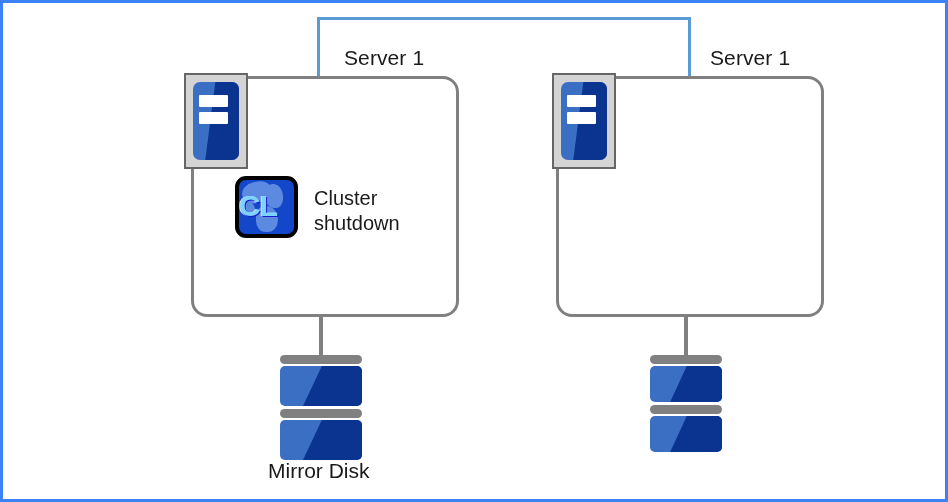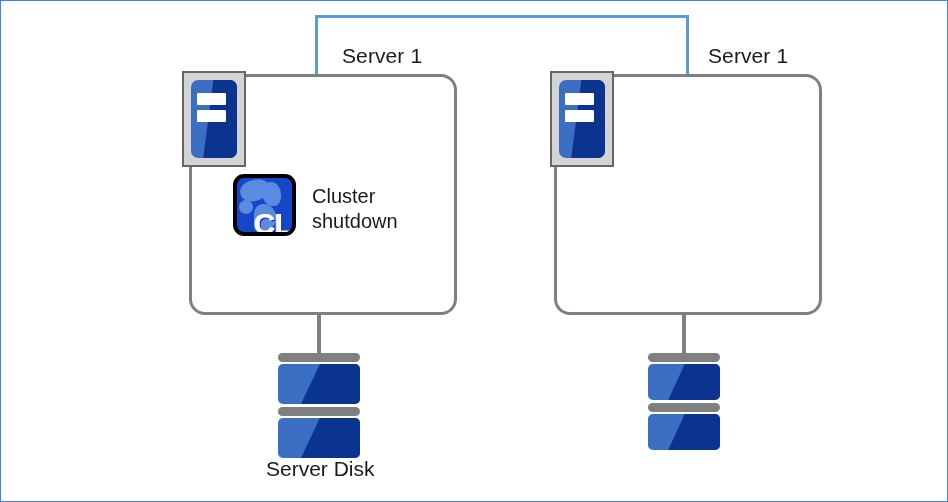--- a/index.html
+++ b/index.html
@@ -8,21 +8,21 @@
     background: #ffffff;
   }
   body {
     font-family: "Liberation Sans", sans-serif;
   }
   .canvas {
     position: relative;
     width: 948px;
     height: 502px;
     background: #ffffff;
-    border: 1px solid #3b82f6;
+    border: 3px solid #3b82f6;
     box-sizing: border-box;
     overflow: hidden;
   }
 
   
   .interconnect {
     position: absolute;
     left: 314px;
     top: 14px;
     width: 374px;
@@ -128,29 +128,28 @@
     border-radius: 42% 58% 50% 46%;
   }
   .cl-icon .splash-d {
     left: 4%; top: 40%; width: 26%; height: 26%;
     border-radius: 50%;
   }
   .cl-icon .cl-text {
     position: absolute;
     left: 0; right: 0; top: 50%;
     transform: translateY(-52%);
-    text-align: right;
+    text-align: left;
     font-family: "Liberation Sans", sans-serif;
     font-weight: bold;
     font-size: 30px;
     line-height: 1;
-    color: #ffffff;
+    color: #7dd3fc;
     text-shadow: 1px 1px 0 #1a1acc, -1px 0 0 #d0e0ff;
     letter-spacing: -1px;
-    margin-top: 20px;
   }
 
   
   .cl-label {
     position: absolute;
     left: 311px;
     top: 183px;
     font-size: 20px;
     line-height: 25px;
     color: #1a1a1a;
@@ -245,21 +244,21 @@
     <div class="platter-body">
       <div class="shade"></div>
     </div>
     <div class="gap"></div>
     <div class="platter-bar"></div>
     <div class="platter-body">
       <div class="shade"></div>
     </div>
   </div>
 
-  <div class="disk-label">Server Disk</div>
+  <div class="disk-label">Mirror Disk</div>
 
   <div class="server-box" id="server2-box"></div>
 
   <div class="server-icon" id="server2-icon">
     <div class="unit">
       <div class="shade"></div>
       <div class="bar b1"></div>
       <div class="bar b2"></div>
     </div>
   </div>

